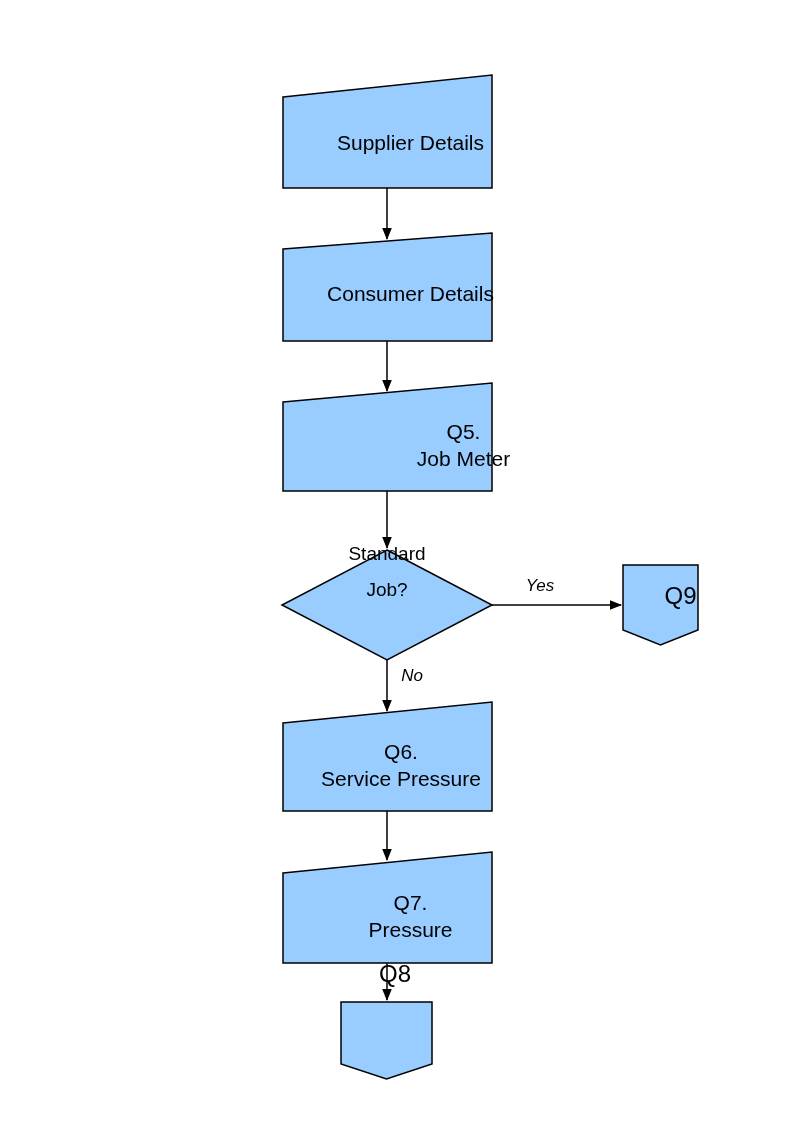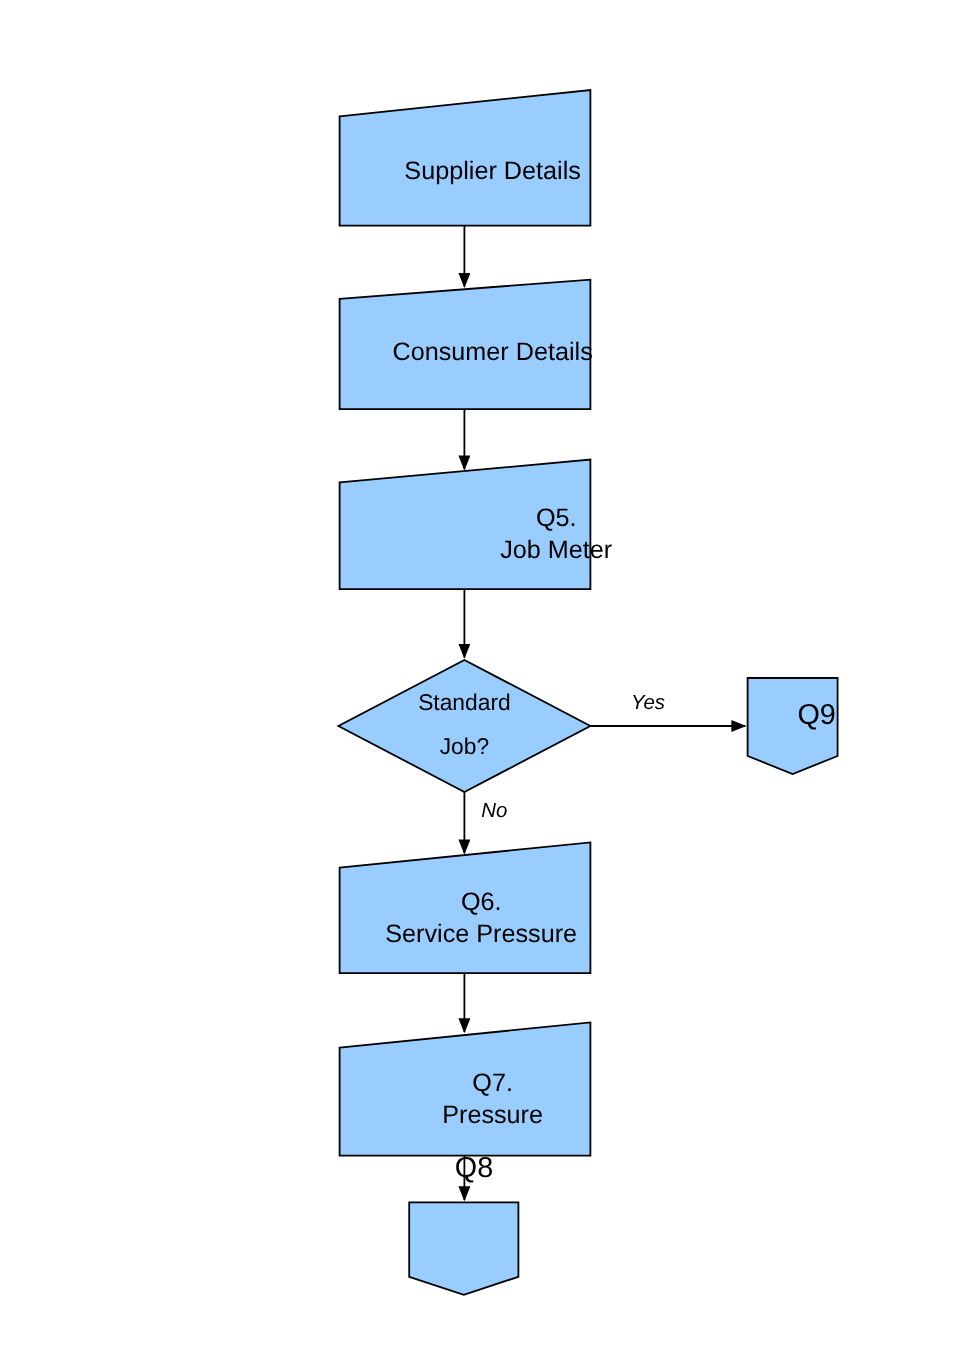--- a/index.html
+++ b/index.html
@@ -77,21 +77,21 @@
 
   <div class="lbl boxtext" style="left:283px; top:97px; width:209px; height:91px;">Supplier Details</div>
 
   <div class="lbl boxtext" style="left:283px; top:245px; width:209px; height:96px;">Consumer Details</div>
 
   <div class="lbl boxtext" style="left:277px; top:398px; width:239px; height:93px;margin-left:44px;">
     <span class="ln">Q5.</span>
     <span class="ln">Job Meter</span>
   </div>
 
-  <div class="lbl diamtext" style="left:302px; top:581px; width:170px; height:48px;gap:12px;">
+  <div class="lbl diamtext" style="left:302px; top:548px; width:170px; height:48px;gap:12px;">
     <span class="ln">Standard</span>
     <span class="ln">Job?</span>
   </div>
 
   <div class="lbl conntext" style="left:623px; top:565px; width:75px; height:62px;">Q9</div>
 
   <div class="lbl boxtext" style="left:283px; top:719px; width:190px; height:92px;">
     <span class="ln">Q6.</span>
     <span class="ln">Service Pressure</span>
   </div>

